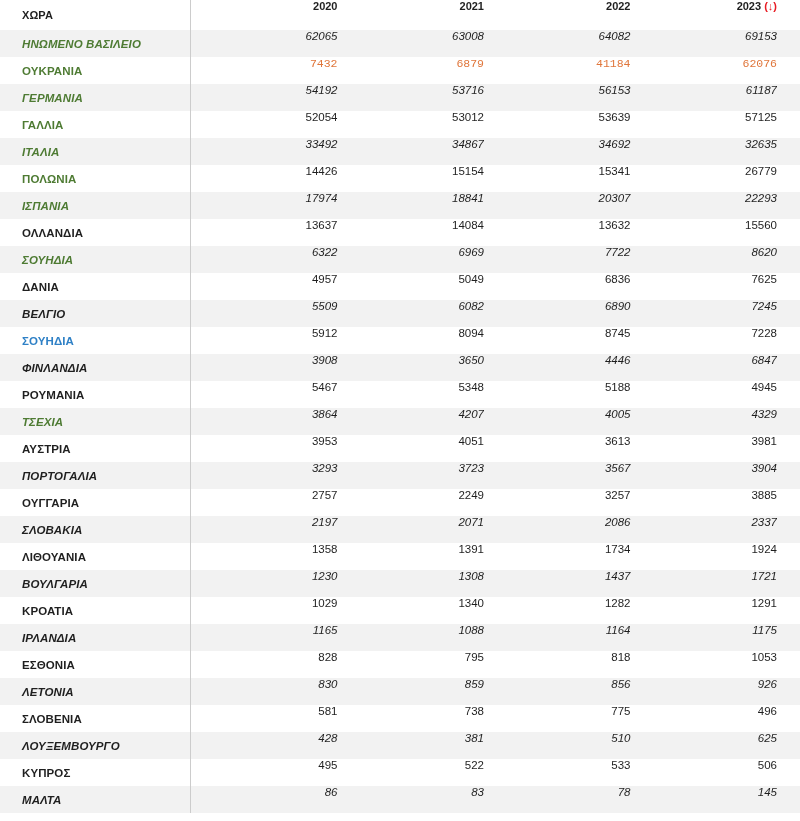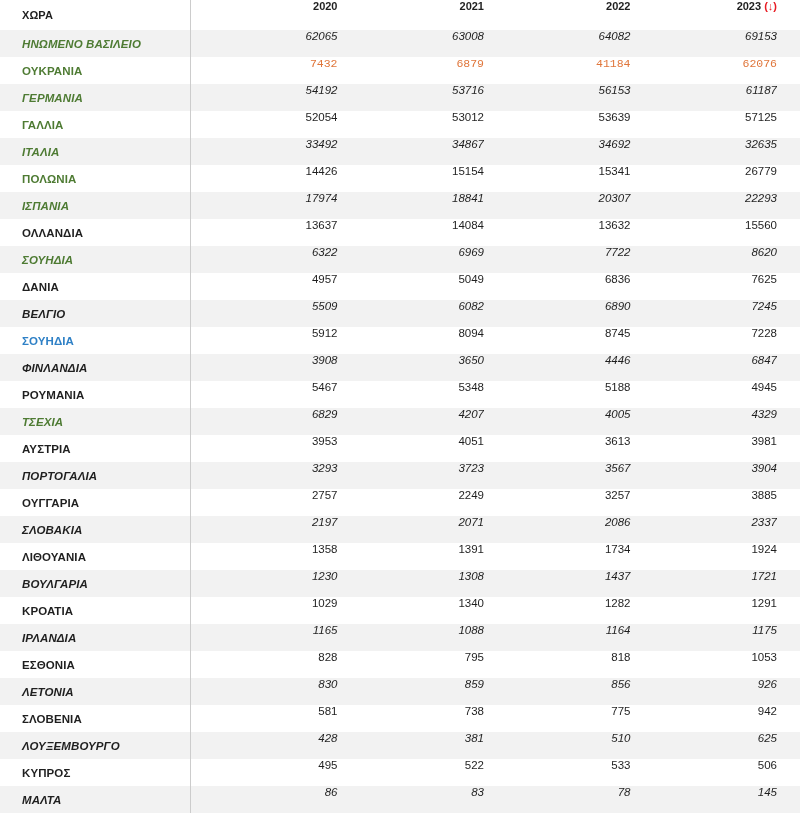--- a/index.html
+++ b/index.html
@@ -177,21 +177,21 @@
     <div class="row">
       <div class="cell country c-black">ΡΟΥΜΑΝΙΑ</div>
       <div class="cell num">5467</div>
       <div class="cell num">5348</div>
       <div class="cell num">5188</div>
       <div class="cell num">4945</div>
     </div>
 
     <div class="row stripe">
       <div class="cell country c-green">ΤΣΕΧΙΑ</div>
-      <div class="cell num">6829</div>
+      <div class="cell num">3864</div>
       <div class="cell num">4207</div>
       <div class="cell num">4005</div>
       <div class="cell num">4329</div>
     </div>
 
     <div class="row">
       <div class="cell country c-black">ΑΥΣΤΡΙΑ</div>
       <div class="cell num">3953</div>
       <div class="cell num">4051</div>
       <div class="cell num">3613</div>
@@ -268,21 +268,21 @@
       <div class="cell num">859</div>
       <div class="cell num">856</div>
       <div class="cell num">926</div>
     </div>
 
     <div class="row">
       <div class="cell country c-black">ΣΛΟΒΕΝΙΑ</div>
       <div class="cell num">581</div>
       <div class="cell num">738</div>
       <div class="cell num">775</div>
-      <div class="cell num">942</div>
+      <div class="cell num">496</div>
     </div>
 
     <div class="row stripe">
       <div class="cell country c-black">ΛΟΥΞΕΜΒΟΥΡΓΟ</div>
       <div class="cell num">428</div>
       <div class="cell num">381</div>
       <div class="cell num">510</div>
       <div class="cell num">625</div>
     </div>
 

